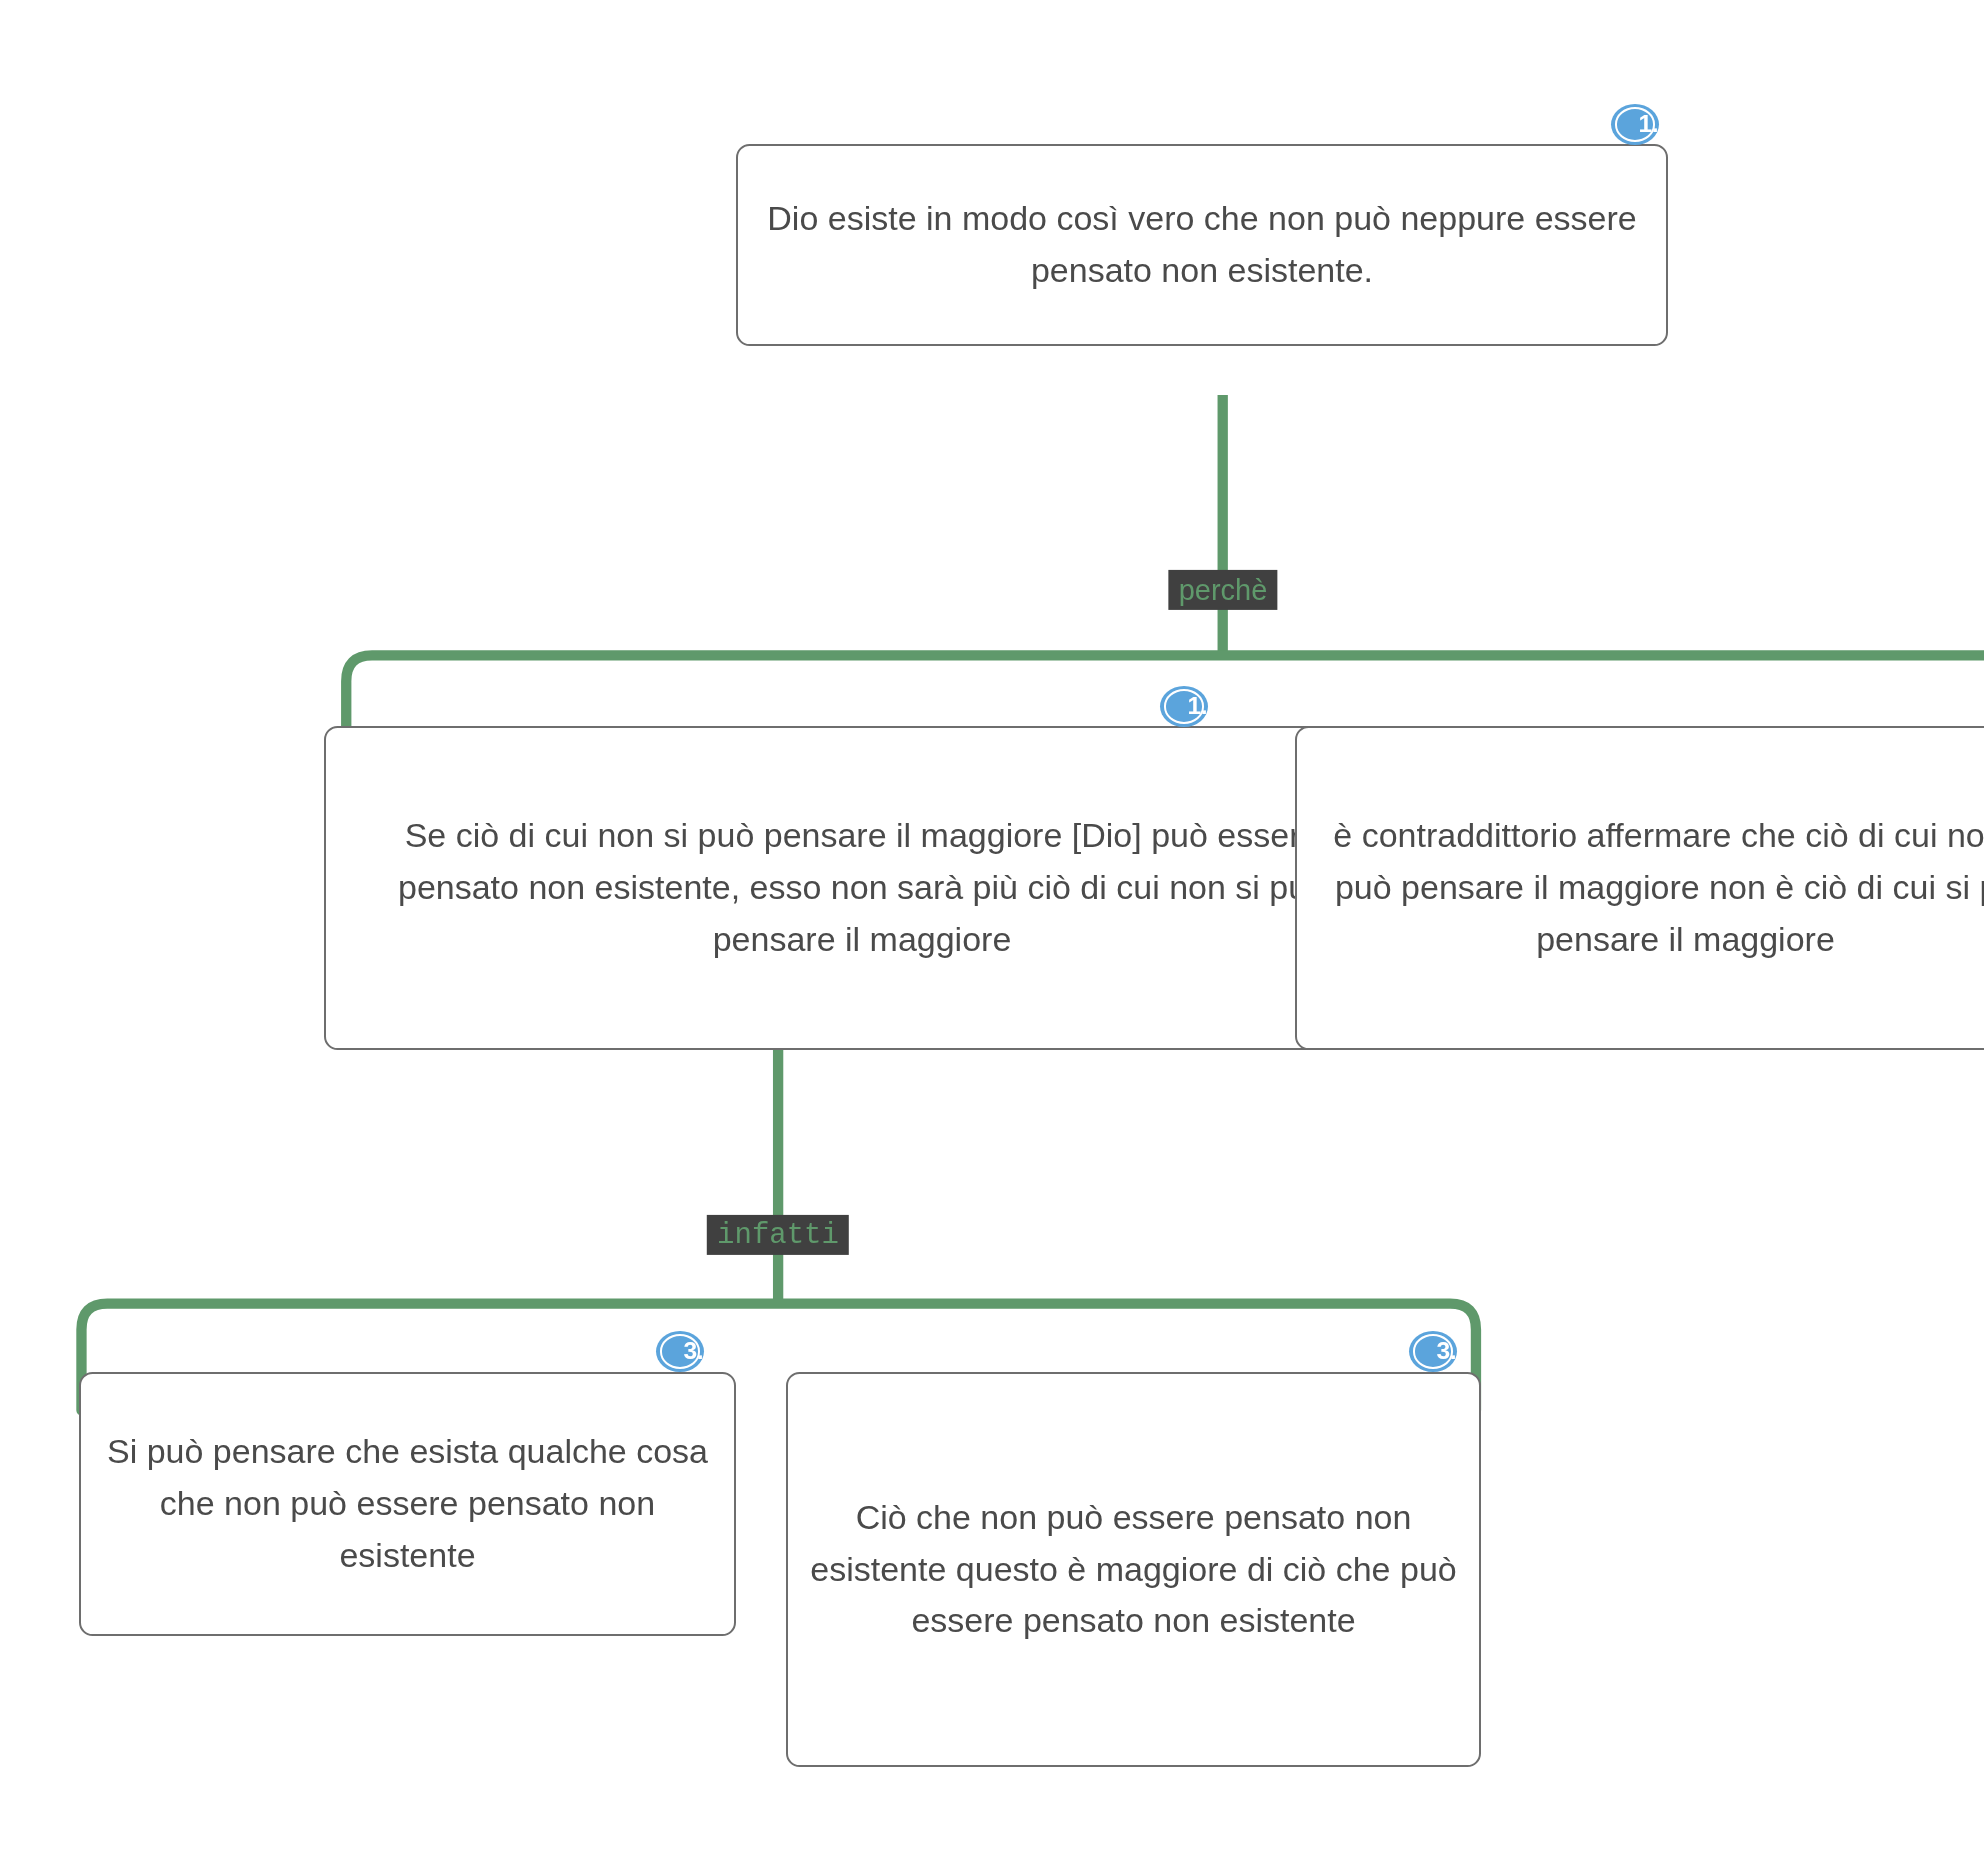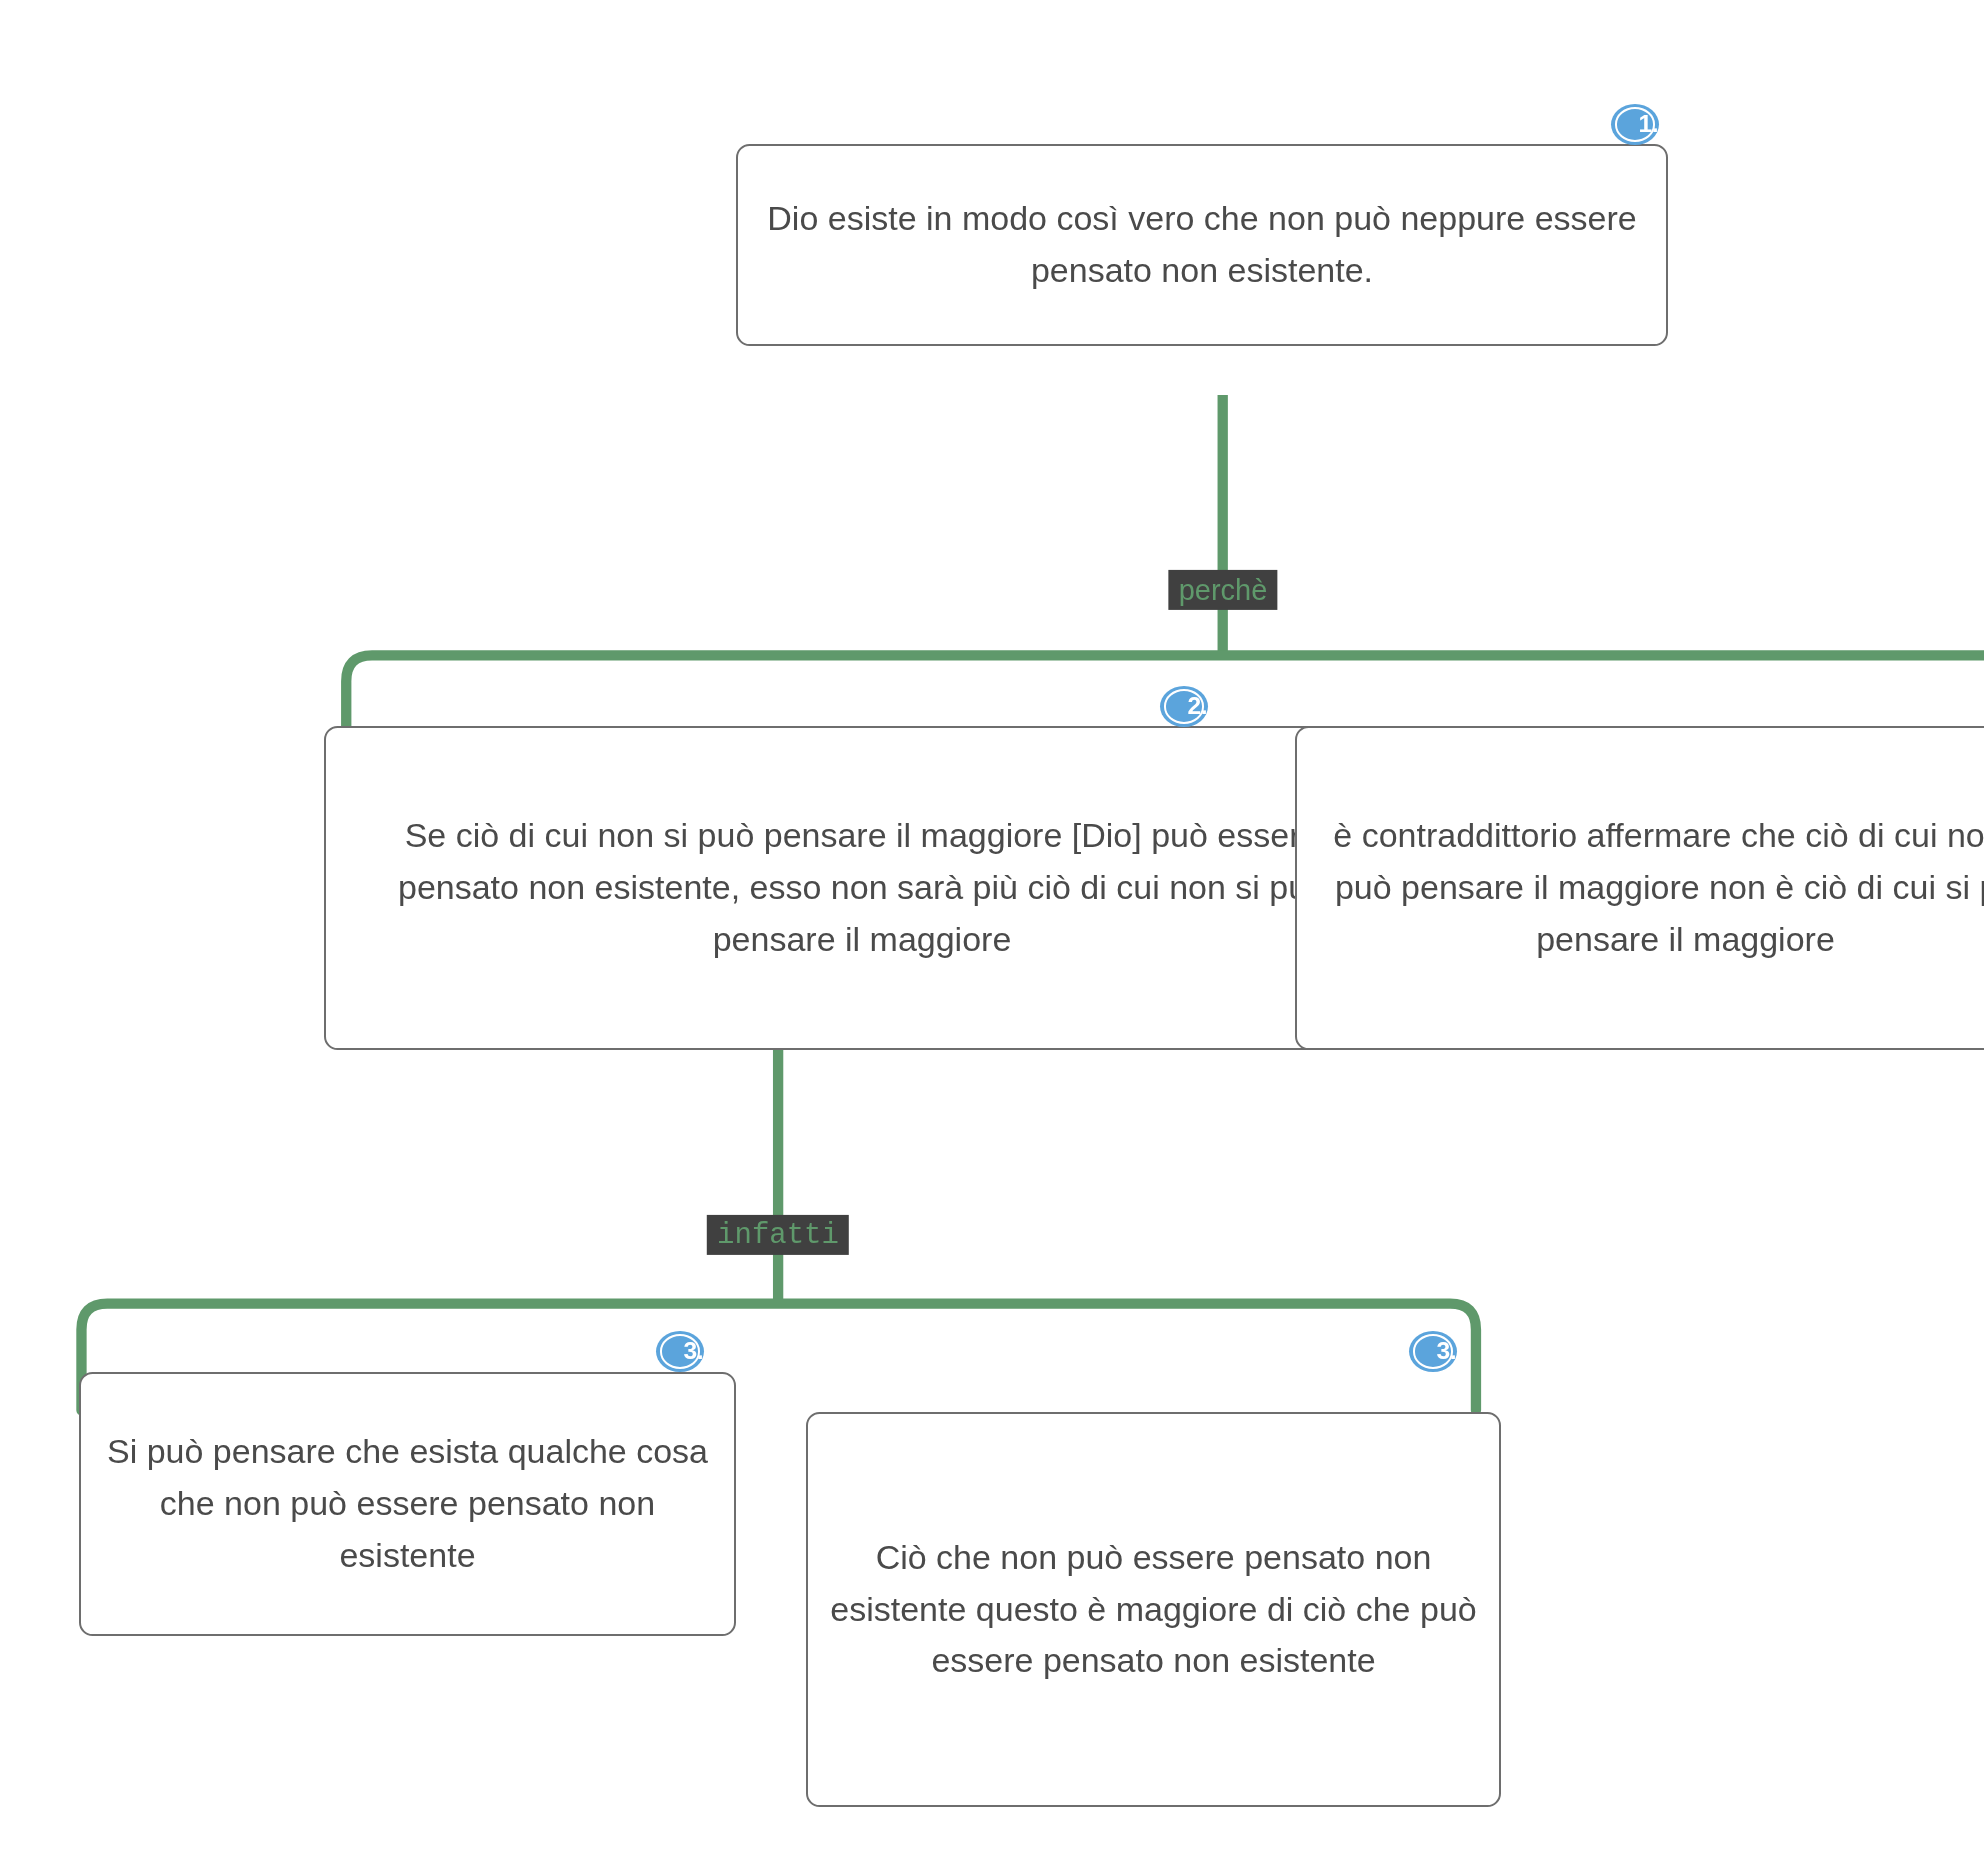--- a/index.html
+++ b/index.html
@@ -126,29 +126,29 @@
   </div>
 
   <div class="node" style="left:1295px; top:726px; width:781px; height:324px;">
     <div class="node-text">è contraddittorio affermare che ciò di cui non si può pensare il maggiore non è ciò di cui si può pensare il maggiore</div>
   </div>
 
   <div class="node" style="left:79px; top:1372px; width:657px; height:264px;">
     <div class="node-text">Si può pensare che esista qualche cosa che non può essere pensato non esistente</div>
   </div>
 
-  <div class="node" style="left:786px; top:1412px; width:695px; height:395px;margin-left:20px;">
+  <div class="node" style="left:786px; top:1372px; width:695px; height:395px;">
     <div class="node-text">Ciò che non può essere pensato non esistente questo è maggiore di ciò che può essere pensato non esistente</div>
   </div>
 
   <div class="badge" style="left:1611px; top:104px;">
     <span class="badge-label">1.1</span>
   </div>
   <div class="badge" style="left:1160px; top:686px;">
-    <span class="badge-label">2.1</span>
+    <span class="badge-label">1.0</span>
   </div>
 
   <div class="badge" style="left:656px; top:1331px;">
     <span class="badge-label">3.1</span>
   </div>
   <div class="badge" style="left:1409px; top:1331px;">
     <span class="badge-label">3.2</span>
   </div>
 
 </div>

